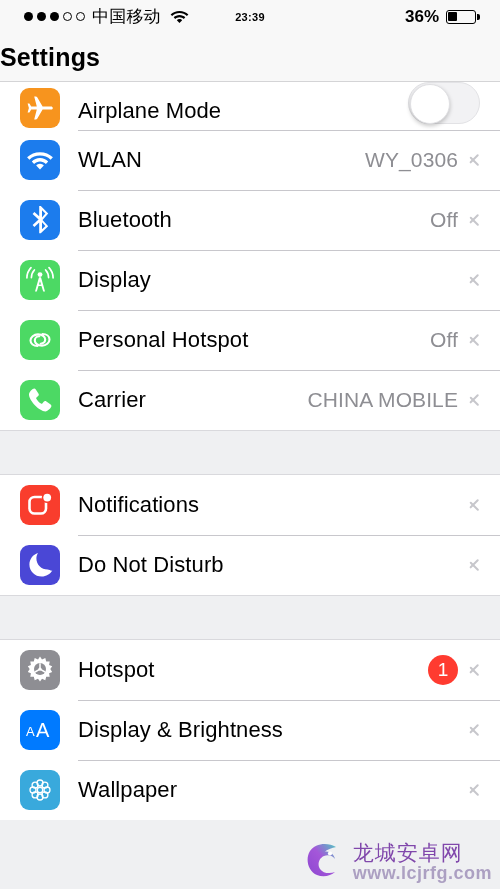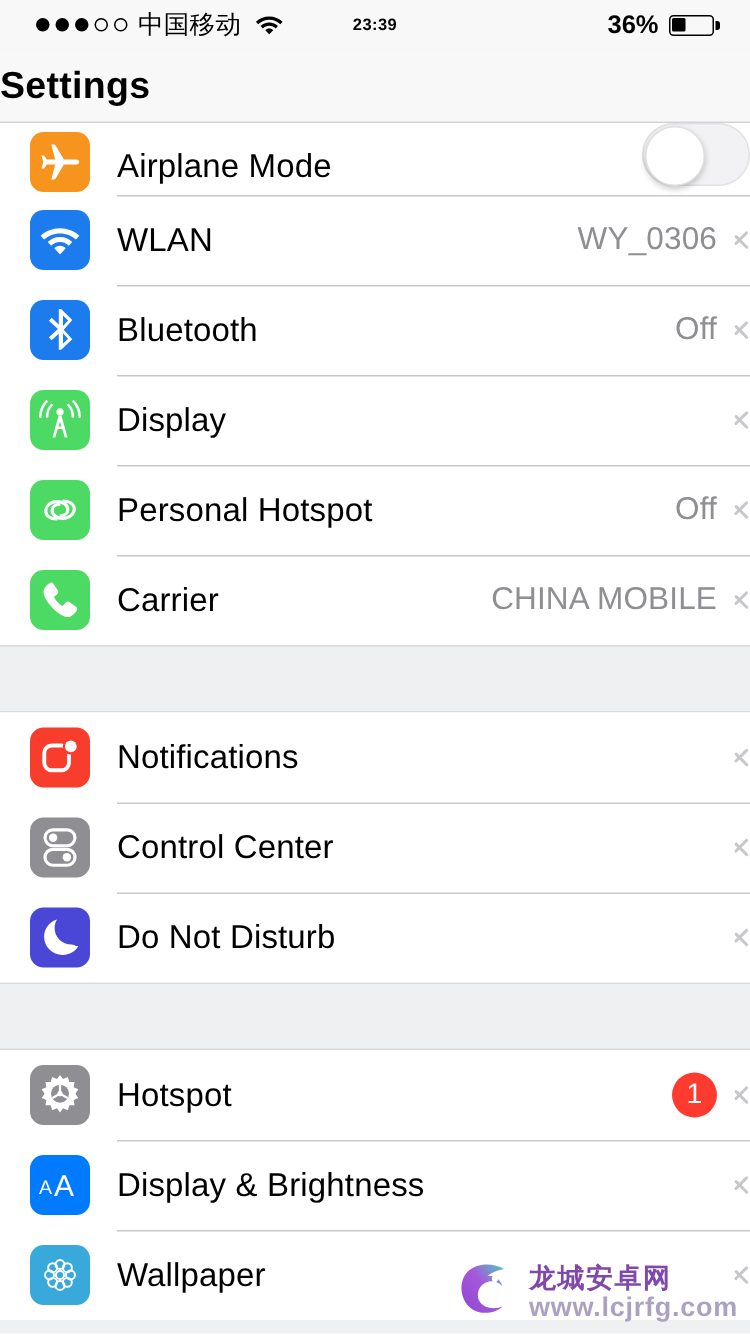--- a/index.html
+++ b/index.html
@@ -57,21 +57,21 @@
   
   .list { position: absolute; top: 82px; left: 0; right: 0; bottom: 0; background: #eff0f2; }
   .group { background: #ffffff; }
   .gap { height: 45px; background: #eff0f2;
          border-top: 0.5px solid #d9d9dd; border-bottom: 0.5px solid #d9d9dd; }
 
   .row {
     position: relative;
     height: 60px;
     display: flex; align-items: center;
-    padding-left: 20px; 
+    padding-left: 20px; padding-right: 20px;
     background: #ffffff;
   }
   .row.clipped { height: 48px; align-items: flex-end; padding-bottom: 6px; }
   .row + .row::before {
     content: ""; position: absolute; top: 0; left: 78px; right: 0;
     height: 0.5px; background: #c8c7cc;
   }
   .icon {
     width: 40px; height: 40px; border-radius: 9px;
     flex: 0 0 40px;
@@ -112,21 +112,21 @@
     box-shadow: 0 2px 4px rgba(0,0,0,0.22);
   }
 
   
   .watermark {
     position: absolute; right: 8px; bottom: 6px;
     display: flex; align-items: center; gap: 6px;
     opacity: 0.95;
   }
   .wm-text { display: flex; flex-direction: column; line-height: 1.05; }
-  .wm-title { font-size: 18px; font-weight: bold; color: #7b3fa8; letter-spacing: 1px; }
+  .wm-title { font-size: 21px; font-weight: normal; color: #7b3fa8; letter-spacing: 1px; }
   .wm-url { font-size: 18px; color: #a99cc0; letter-spacing: 0.5px; font-weight: bold; }
 </style>
 </head>
 <body>
 
 <div id="screen">
 
   <div class="statusbar">
     <div class="sb-left">
       <div class="dots">
@@ -258,34 +258,20 @@
               <circle cx="22.2" cy="7.6" r="5.4" fill="#f93d2d"></circle>
               <circle cx="22.2" cy="7.6" r="3.9" fill="#fff"></circle>
             </svg>
           </span>
           <span class="label">Notifications</span>
           <span class="right">
             <span class="chev"></span>
           </span>
         </div>
         <div class="row">
-          <span class="icon" style="background: rgb(142, 142, 147);">
-            <svg width="28" height="30" viewBox="0 0 28 30">
-              <rect x="4" y="3.2" width="20" height="10.6" rx="5.3" fill="none" stroke="#fff" stroke-width="2.1"></rect>
-              <circle cx="9.4" cy="8.5" r="2.8" fill="#fff"></circle>
-              <rect x="4" y="16.2" width="20" height="10.6" rx="5.3" fill="none" stroke="#fff" stroke-width="2.1"></rect>
-              <circle cx="18.6" cy="21.5" r="2.8" fill="#fff"></circle>
-            </svg>
-          </span>
-          <span class="label">Control Center</span>
-          <span class="right">
-            <span class="chev"></span>
-          </span>
-        </div>
-        <div class="row">
           <span class="icon" style="background: rgb(74, 71, 214);">
             <svg width="26" height="28" viewBox="0 0 26 28">
               <path d="M20.6 18.6 C14.4 18.6 9.4 13.7 9.4 7.6 C9.4 5.5 10.0 3.6 11.0 2.0 C6.0 3.5 2.4 8.1 2.4 13.5 C2.4 20.2 7.9 25.6 14.7 25.6 C19.2 25.6 23.2 23.2 25.3 19.6 C23.9 20.2 22.3 18.6 20.6 18.6 Z" fill="#fff"></path>
             </svg>
           </span>
           <span class="label">Do Not Disturb</span>
           <span class="right">
             <span class="chev"></span>
           </span>
         </div>

